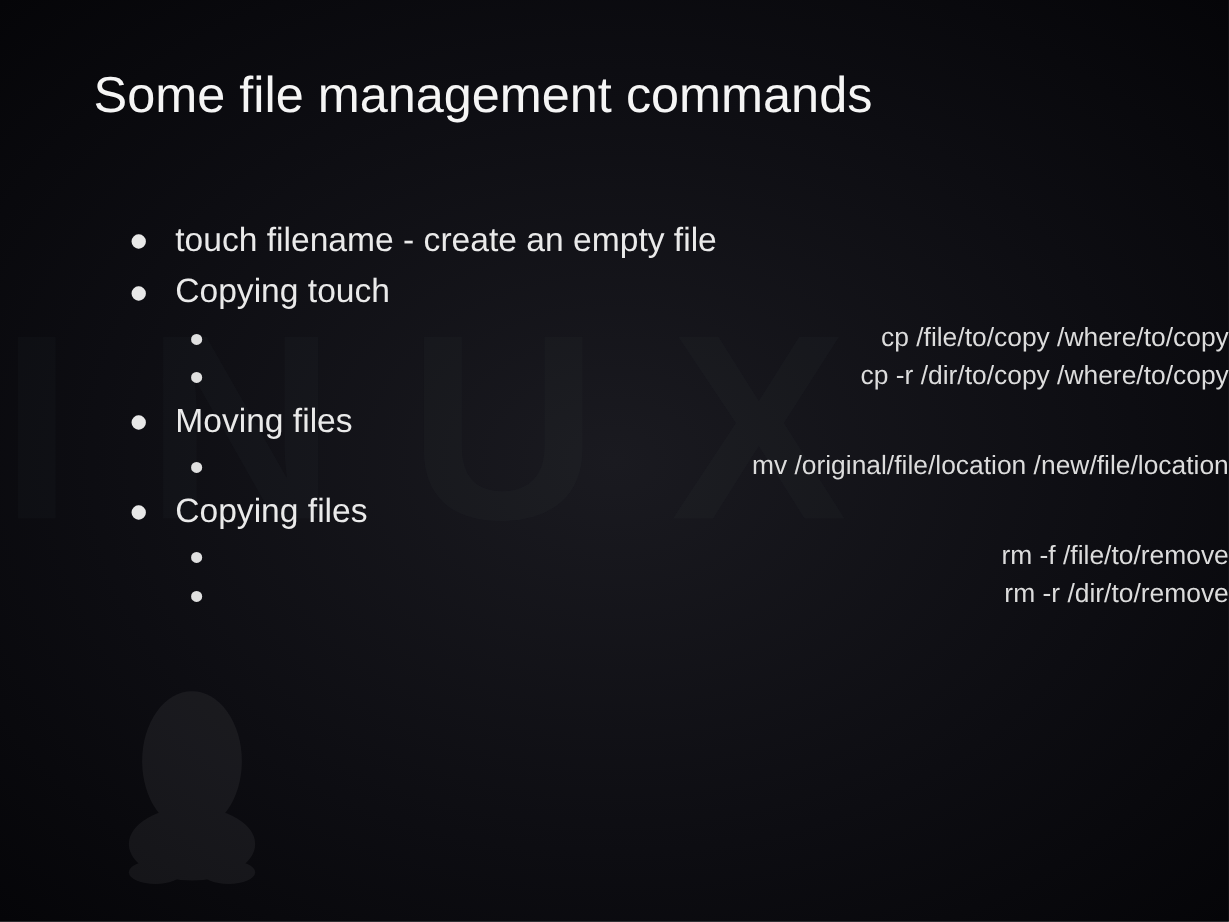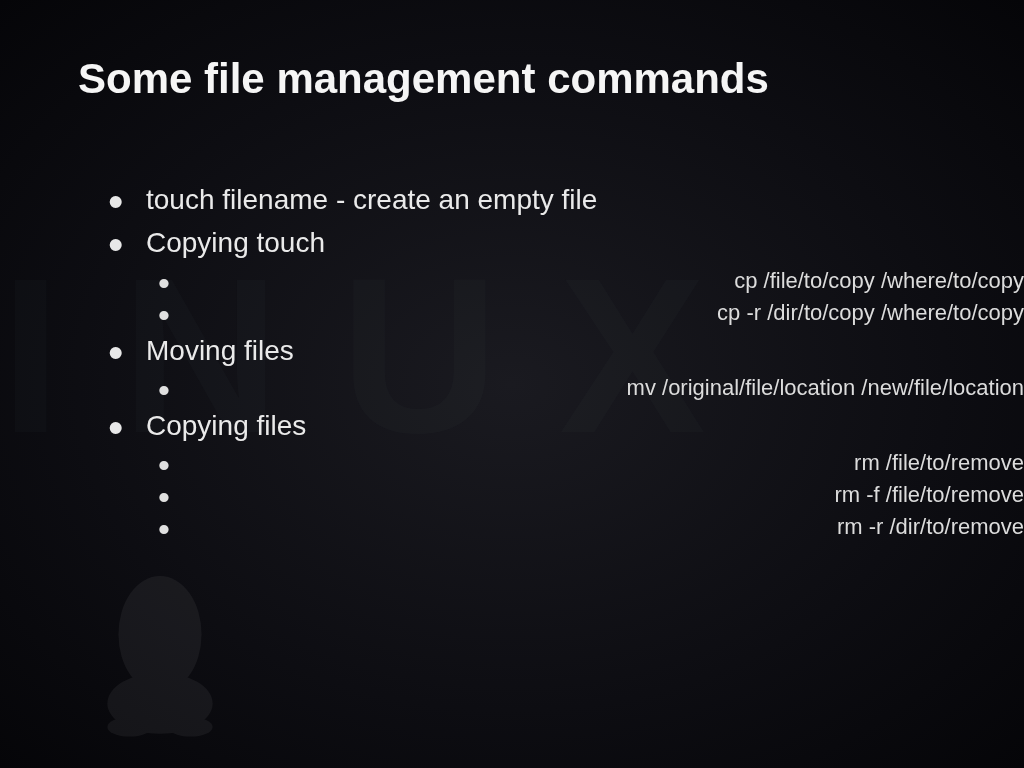--- a/index.html
+++ b/index.html
@@ -27,21 +27,21 @@
   .slide {
     position: relative;
     width: 1024px;
     height: 768px;
     box-sizing: border-box;
   }
   h1.title {
     margin: 0;
     padding: 55px 0 0 78px;
     font-size: 42px;
-    font-weight: 700;
+    font-weight: 400;
     color: #f5f5f5;
   }
   ul.top {
     list-style: none;
     margin: 75px 0 0 0;
     padding: 0 0 0 108px;
   }
   ul.top > li {
     position: relative;
     padding-left: 38px;
@@ -127,20 +127,19 @@
     <li>
       <span>Moving files</span>
       <ul class="sub">
         <li class="code">mv /original/file/location /new/file/location</li>
       </ul>
     </li>
 
     <li>
       <span>Copying files</span>
       <ul class="sub">
-        <li class="code">rm /file/to/remove</li>
         <li class="code">rm -f /file/to/remove</li>
         <li class="code">rm -r /dir/to/remove</li>
       </ul>
     </li>
 
   </ul>
 </div>
 
 </body></html>

